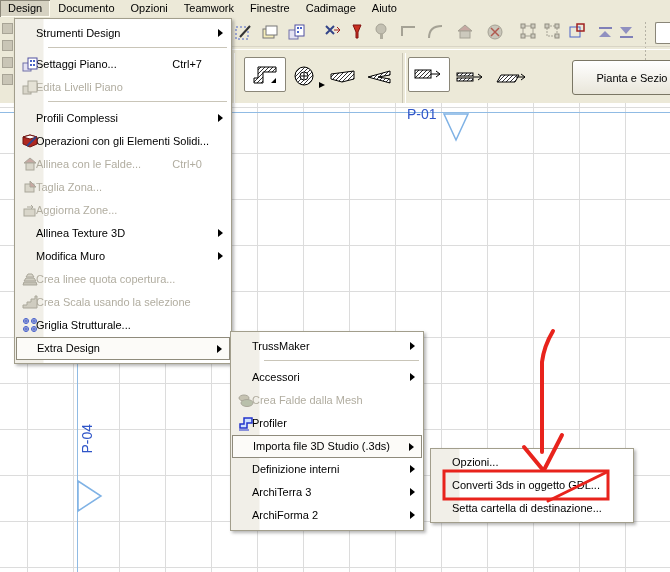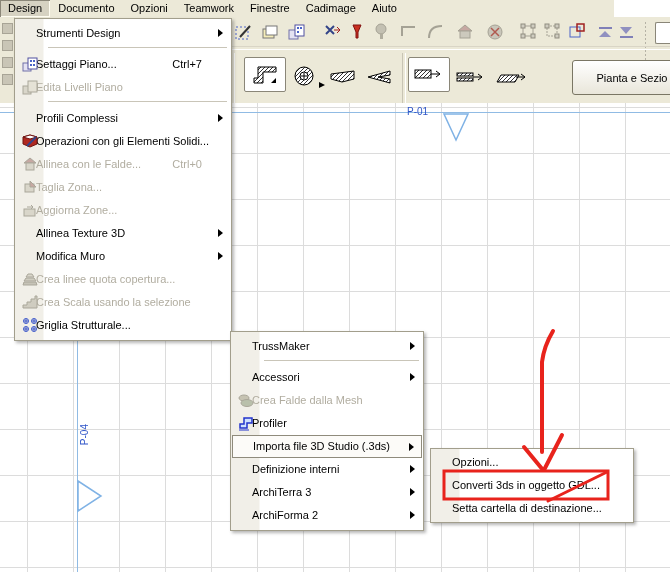--- a/index.html
+++ b/index.html
@@ -1,20 +1,20 @@
 <!DOCTYPE html>
 <html><head>
 <meta charset="utf-8">
 <style>
   html,body{margin:0;padding:0;}
   .screen{position:relative;width:670px;height:572px;overflow:hidden;background:#fff;
     font-family:"Liberation Sans",sans-serif;font-size:11px;color:#000;}
 
   
-  .menubar{position:absolute;left:0;top:0;width:614px;height:17px;background:#ece9d8;display:flex;align-items:center;}
+  .menubar{position:absolute;left:0;top:0;width:670px;height:17px;background:#ece9d8;display:flex;align-items:center;}
   .mb-item{padding:2px 8px 3px;cursor:default;}
   .mb-item.active{background:#d6d2c2;box-shadow:inset 1px 1px 0 #8a8678, inset -1px -1px 0 #fffdf2;}
 
   
   .toolbar{position:absolute;left:0;top:17px;width:670px;height:86px;background:#ece9d8;border-bottom:1px solid #aca899;}
   .toolbar .ridge{position:absolute;left:230px;right:0;top:29px;height:2px;border-top:1px solid #d9d5c6;border-bottom:1px solid #fff;}
   .ticon{position:absolute;width:20px;height:20px;top:5px;}
   .ticon svg{display:block;}
   .t2btn{position:absolute;top:40px;height:33px;background:#fff;border:1px solid #8a8678;border-radius:2px;display:flex;align-items:center;justify-content:center;}
   .t2icon{position:absolute;top:47px;}
@@ -24,21 +24,21 @@
     border:1px solid #7a7664;border-radius:3px;box-shadow:inset 0 1px 0 #fff;display:flex;align-items:center;justify-content:center;font-size:11px;}
   .lsliver{position:absolute;left:0;top:17px;width:14px;height:100px;background:#ece9d8;border-right:1px solid #d8d4c4;}
   .lsliver i{display:block;width:9px;height:9px;margin:6px 2px;background:#c9c5b6;border:1px solid #a8a496;}
 
   
   .canvas{position:absolute;left:0;top:103px;width:670px;height:469px;background:#fff;
     background-image:linear-gradient(#dcdcdc 1px,transparent 1px),linear-gradient(90deg,#dcdcdc 1px,transparent 1px);
     background-size:46px 46px;background-position:27px 4px;}
   .hline{position:absolute;left:0;top:112px;width:670px;height:1px;background:#90bbe4;}
   .vline{position:absolute;left:77px;top:103px;width:1px;height:469px;background:#90bbe4;}
-  .mlabel{position:absolute;color:#2f55c8;font-size:10px;}
+  .mlabel{position:absolute;color:#2f55c8;font-size:14px;}
   .mlabel.vert{writing-mode:vertical-rl;transform:rotate(180deg);}
   .marker-tri{position:absolute;}
 
   
   .menu{position:absolute;background:linear-gradient(to right,#f1efe8 0,#f1efe8 28px,#fff 29px);
     border:1px solid #a29e8c;box-shadow:2px 2px 3px rgba(96,96,96,.45);padding:3px 1px;box-sizing:border-box;}
   .mi{position:relative;height:23px;line-height:23px;padding-left:20px;padding-right:18px;white-space:nowrap;box-sizing:border-box;cursor:default;}
   .mi .sc{position:absolute;right:28px;top:0;text-align:center;}
   .mi .arr{position:absolute;right:7px;top:7px;width:0;height:0;border-left:5px solid #000;border-top:4px solid transparent;border-bottom:4px solid transparent;}
   .mi.dis, .mi.dis .sc{color:#b1ada0;}
@@ -327,20 +327,23 @@
             <g stroke="#3a55c8" fill="none">
               <circle cx="4" cy="4" r="2.5"></circle>
               <circle cx="12" cy="4" r="2.5"></circle>
               <circle cx="4" cy="12" r="2.5"></circle>
               <circle cx="12" cy="12" r="2.5"></circle>
               <path d="M4,2 v4 M2,4 h4 M12,2 v4 M10,4 h4 M4,10 v4 M2,12 h4 M12,10 v4 M10,12 h4"></path>
             </g>
           </svg></span>
       <span>Griglia Strutturale...</span>
     </div>
+    <div class="mi sel">
+      <span>Extra Design</span><span class="arr"></span>
+    </div>
   </div>
 
   <div class="menu" style="left:230px;top:331px;width:194px;">
     <div class="mi">
       <span>TrussMaker</span><span class="arr"></span>
     </div>
     <div class="msep"></div>
     <div class="mi">
       <span>Accessori</span><span class="arr"></span>
     </div>

